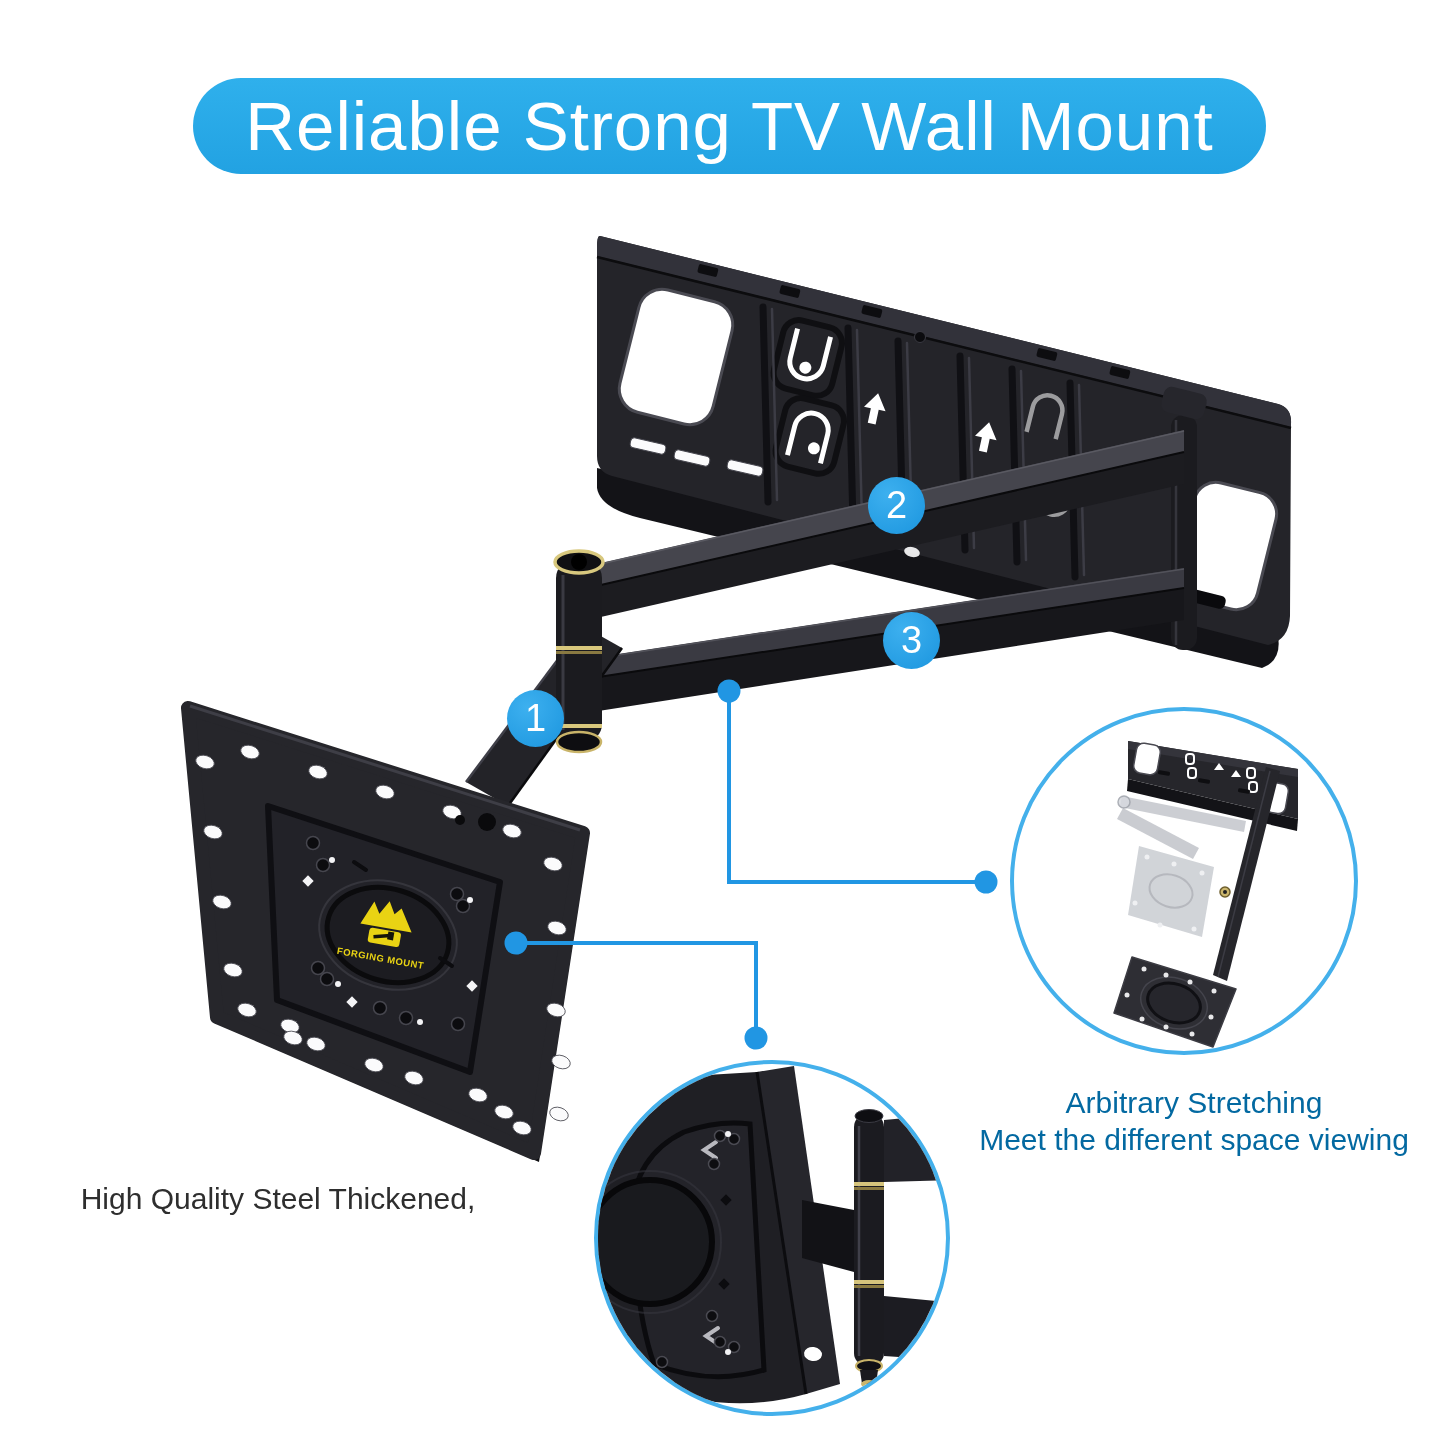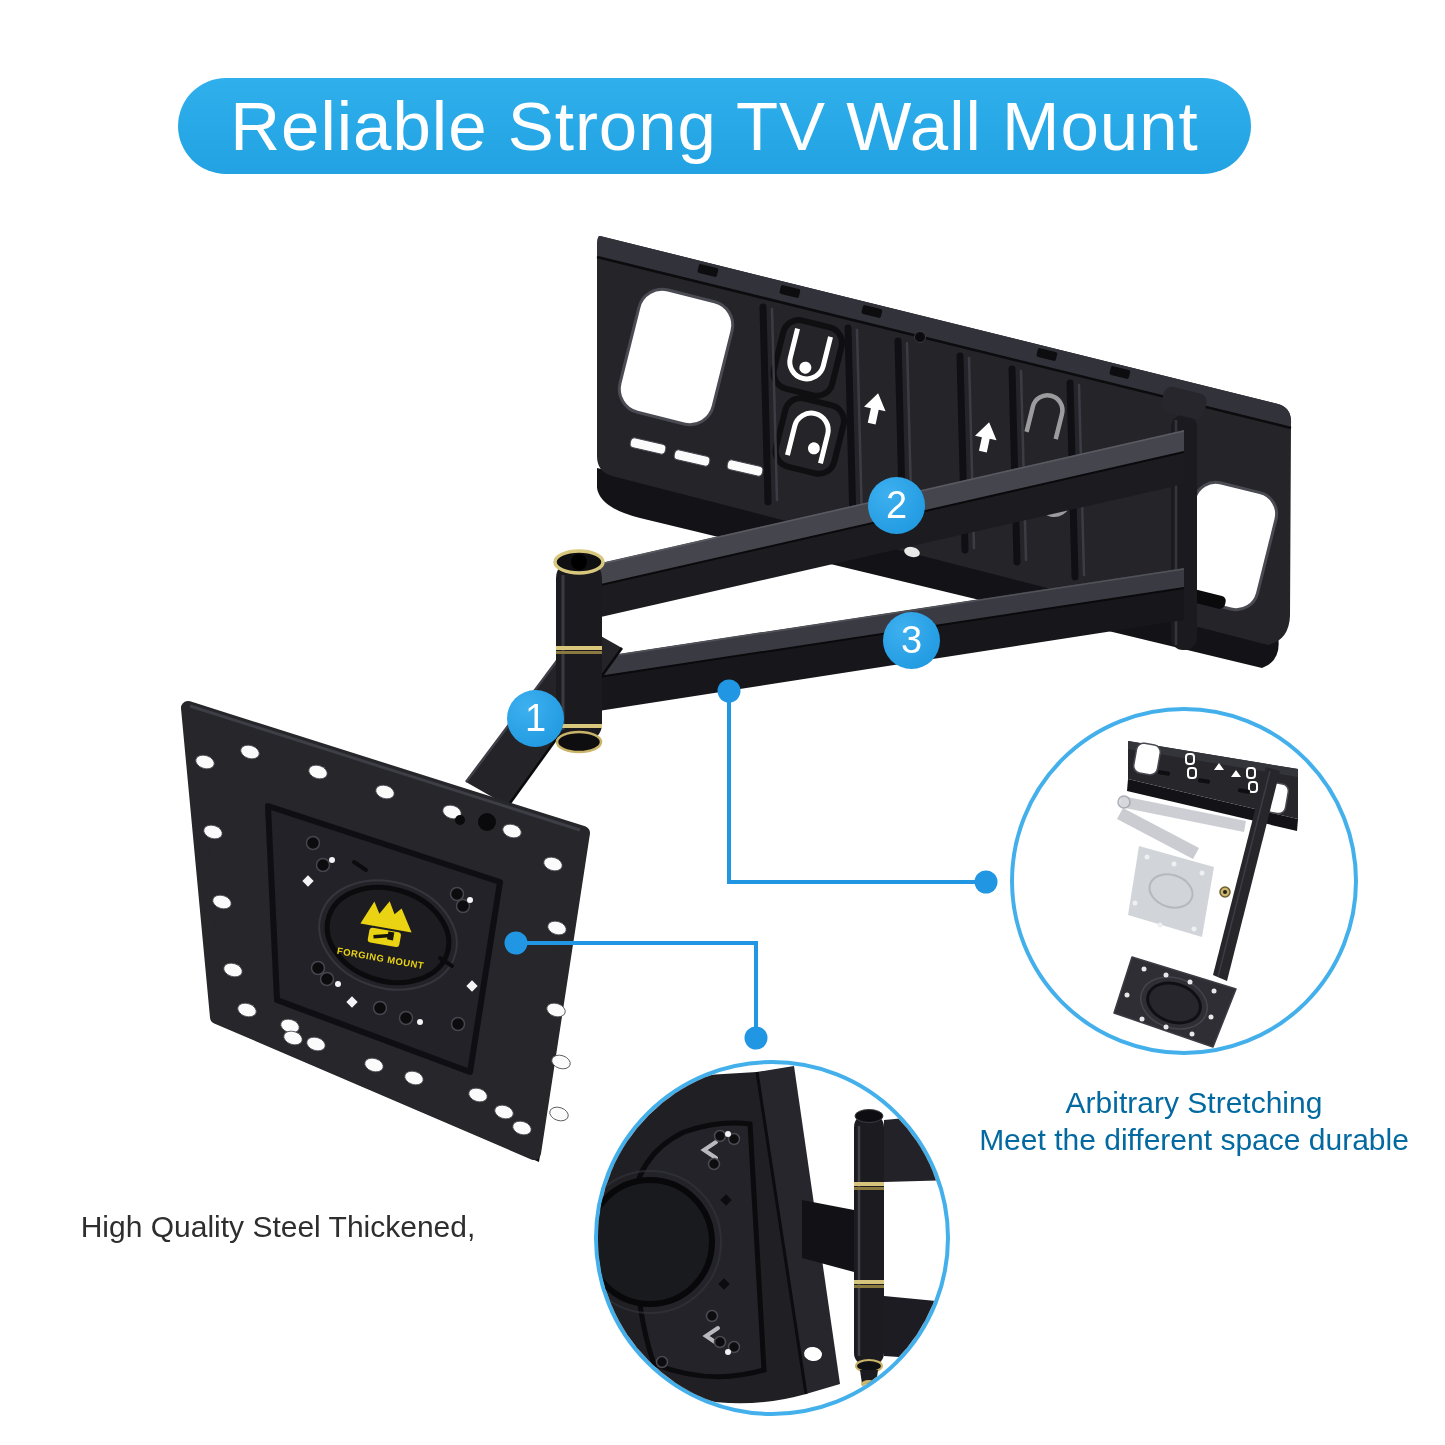--- a/index.html
+++ b/index.html
@@ -1,21 +1,21 @@
 <!DOCTYPE html>
 <html><head>
 <meta charset="utf-8">
 <style>
   html,body{margin:0;padding:0;background:#ffffff;}
   #canvas{
     position:relative;width:1445px;height:1445px;background:#ffffff;overflow:hidden;
     font-family:"Liberation Sans", sans-serif;
   }
   .banner{
-    position:absolute;left:178px;top:78px;width:1073px;height:96px;border-radius:48px;
+    position:absolute;left:193px;top:78px;width:1073px;height:96px;border-radius:48px;
     background:linear-gradient(#2fb0ec,#22a2e2);
     display:flex;align-items:center;justify-content:center;
   }
   .banner span{
     color:#ffffff;font-size:69px;font-weight:400;letter-spacing:1px;white-space:nowrap;
   }
   #main-art{position:absolute;left:0;top:0;}
   .callout{
     position:absolute;width:57px;height:57px;border-radius:50%;
     background:radial-gradient(circle at 35% 30%, #3db0ef, #1b95de);
@@ -25,21 +25,21 @@
   .inset{
     position:absolute;border-radius:50%;border:4px solid #44b0eb;background:#ffffff;
     overflow:hidden;box-sizing:border-box;
   }
   .caption-right{
     position:absolute;left:953px;top:1084px;width:482px;text-align:center;
     color:#0369a1;font-size:30px;line-height:37px;
   }
   .features{
     position:absolute;left:26px;top:1182px;width:504px;text-align:center;
-    color:#2e2e2e;font-size:30px;line-height:34px;margin-top:28px;
+    color:#2e2e2e;font-size:30px;line-height:34px;
   }
   p{margin:0;}
 </style>
 </head>
 <body>
 <div id="canvas">
 
 <div class="banner">
   <span>Reliable Strong TV Wall Mount</span>
 </div>
@@ -369,20 +369,20 @@
       <ellipse cx="271" cy="52" rx="14" ry="6.5" fill="#0e0e12" stroke="#3c3c44" stroke-width="1"></ellipse>
       <ellipse cx="271" cy="302" rx="13" ry="6" fill="#101014" stroke="#c9b469" stroke-width="2"></ellipse>
       <polygon points="262,306 280,306 278,320 264,320" fill="#1a1a1f"></polygon>
       <ellipse cx="271" cy="320" rx="8" ry="4" fill="#cab56b"></ellipse>
     </g>
   </svg>
 </div>
 
 <div class="caption-right">
   <p>Arbitrary Stretching</p>
-  <p>Meet the different space durable</p>
+  <p>Meet the different space viewing</p>
 </div>
 
 <div class="features">
   <p>High Quality Steel Thickened,</p>
 </div>
 
 </div>
 
 </body></html>

